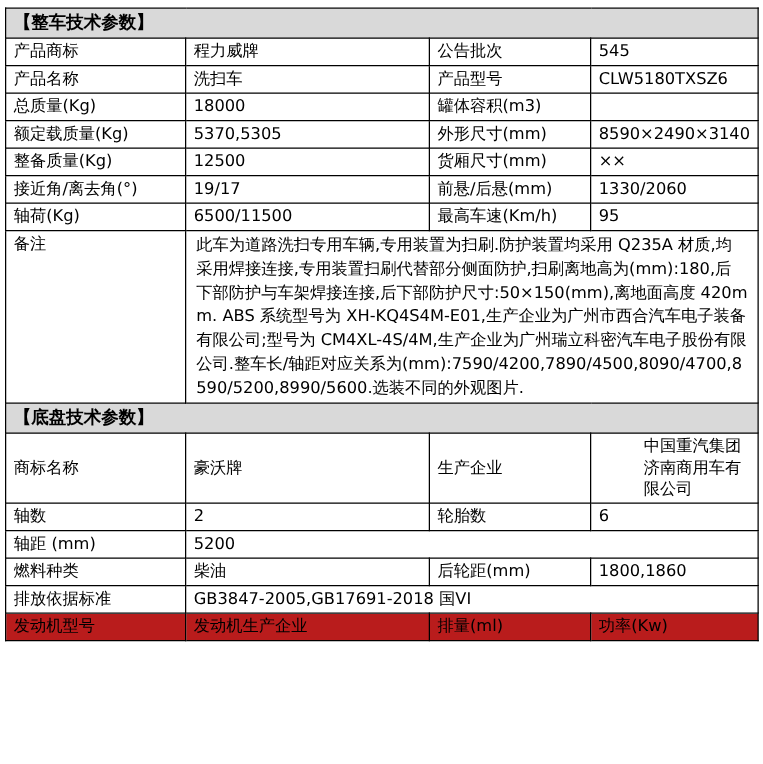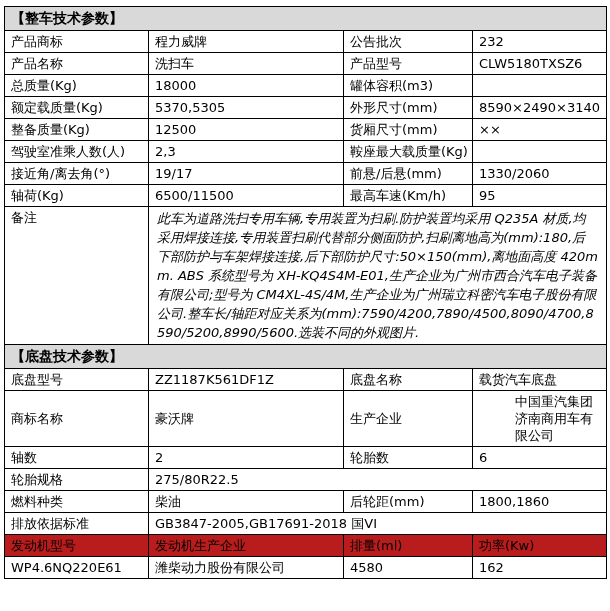--- a/index.html
+++ b/index.html
@@ -47,21 +47,20 @@
   }
   tr.engine-header td {
     background: #b91c1c;
   }
   td.remark-text {
     white-space: normal;
     word-break: break-all;
     line-height: 19px;
     vertical-align: top;
     padding: 2px 8px;
-    font-style: italic;
   }
   td.remark-label {
     vertical-align: top;
   }
 </style>
 </head>
 <body>
 
 <div class="page">
   <table class="spec">
@@ -74,21 +73,21 @@
 
     <tbody>
         <tr class="sec-header">
       <td colspan="4">【整车技术参数】</td>
     </tr>
 
     <tr>
       <td>产品商标</td>
       <td>程力威牌</td>
       <td>公告批次</td>
-      <td>232</td>
+      <td>545</td>
     </tr>
     <tr>
       <td>产品名称</td>
       <td>洗扫车</td>
       <td>产品型号</td>
       <td>CLW5180TXSZ6</td>
     </tr>
     <tr>
       <td>总质量(Kg)</td>
       <td>18000</td>
@@ -101,26 +100,20 @@
       <td>外形尺寸(mm)</td>
       <td>8590×2490×3140</td>
     </tr>
     <tr>
       <td>整备质量(Kg)</td>
       <td>12500</td>
       <td>货厢尺寸(mm)</td>
       <td>××</td>
     </tr>
     <tr>
-      <td>驾驶室准乘人数(人)</td>
-      <td>2,3</td>
-      <td>鞍座最大载质量(Kg)</td>
-      <td></td>
-    </tr>
-    <tr>
       <td>接近角/离去角(°)</td>
       <td>19/17</td>
       <td>前悬/后悬(mm)</td>
       <td>1330/2060</td>
     </tr>
     <tr>
       <td>轴荷(Kg)</td>
       <td>6500/11500</td>
       <td>最高车速(Km/h)</td>
       <td>95</td>
@@ -129,62 +122,50 @@
     <tr>
       <td class="remark-label">备注</td>
       <td class="remark-text" colspan="3">此车为道路洗扫专用车辆,专用装置为扫刷.防护装置均采用 Q235A 材质,均采用焊接连接,专用装置扫刷代替部分侧面防护,扫刷离地高为(mm):180,后下部防护与车架焊接连接,后下部防护尺寸:50×150(mm),离地面高度 420mm. ABS 系统型号为 XH-KQ4S4M-E01,生产企业为广州市西合汽车电子装备有限公司;型号为 CM4XL-4S/4M,生产企业为广州瑞立科密汽车电子股份有限公司.整车长/轴距对应关系为(mm):7590/4200,7890/4500,8090/4700,8590/5200,8990/5600.选装不同的外观图片.</td>
     </tr>
 
     <tr class="sec-header">
       <td colspan="4">【底盘技术参数】</td>
     </tr>
 
     <tr>
-      <td>底盘型号</td>
-      <td>ZZ1187K561DF1Z</td>
-      <td>底盘名称</td>
-      <td>载货汽车底盘</td>
-    </tr>
-    <tr>
       <td>商标名称</td>
       <td>豪沃牌</td>
       <td>生产企业</td>
       <td class="wrap">中国重汽集团济南商用车有限公司</td>
     </tr>
     <tr>
       <td>轴数</td>
       <td>2</td>
       <td>轮胎数</td>
       <td>6</td>
     </tr>
 
     <tr>
-      <td>轮胎规格</td>
-      <td colspan="3">275/80R22.5</td>
+      <td>轴距 (mm)</td>
+      <td colspan="3">5200</td>
     </tr>
 
     <tr>
       <td>燃料种类</td>
       <td>柴油</td>
       <td>后轮距(mm)</td>
       <td>1800,1860</td>
     </tr>
 
     <tr>
       <td>排放依据标准</td>
       <td colspan="3">GB3847-2005,GB17691-2018 国VI</td>
     </tr>
 
     <tr class="engine-header">
       <td>发动机型号</td>
       <td>发动机生产企业</td>
       <td>排量(ml)</td>
       <td>功率(Kw)</td>
     </tr>
-    <tr>
-      <td>WP4.6NQ220E61</td>
-      <td>潍柴动力股份有限公司</td>
-      <td>4580</td>
-      <td>162</td>
-    </tr>
   </tbody>
     </table>
 </div>
 
 </body></html>

